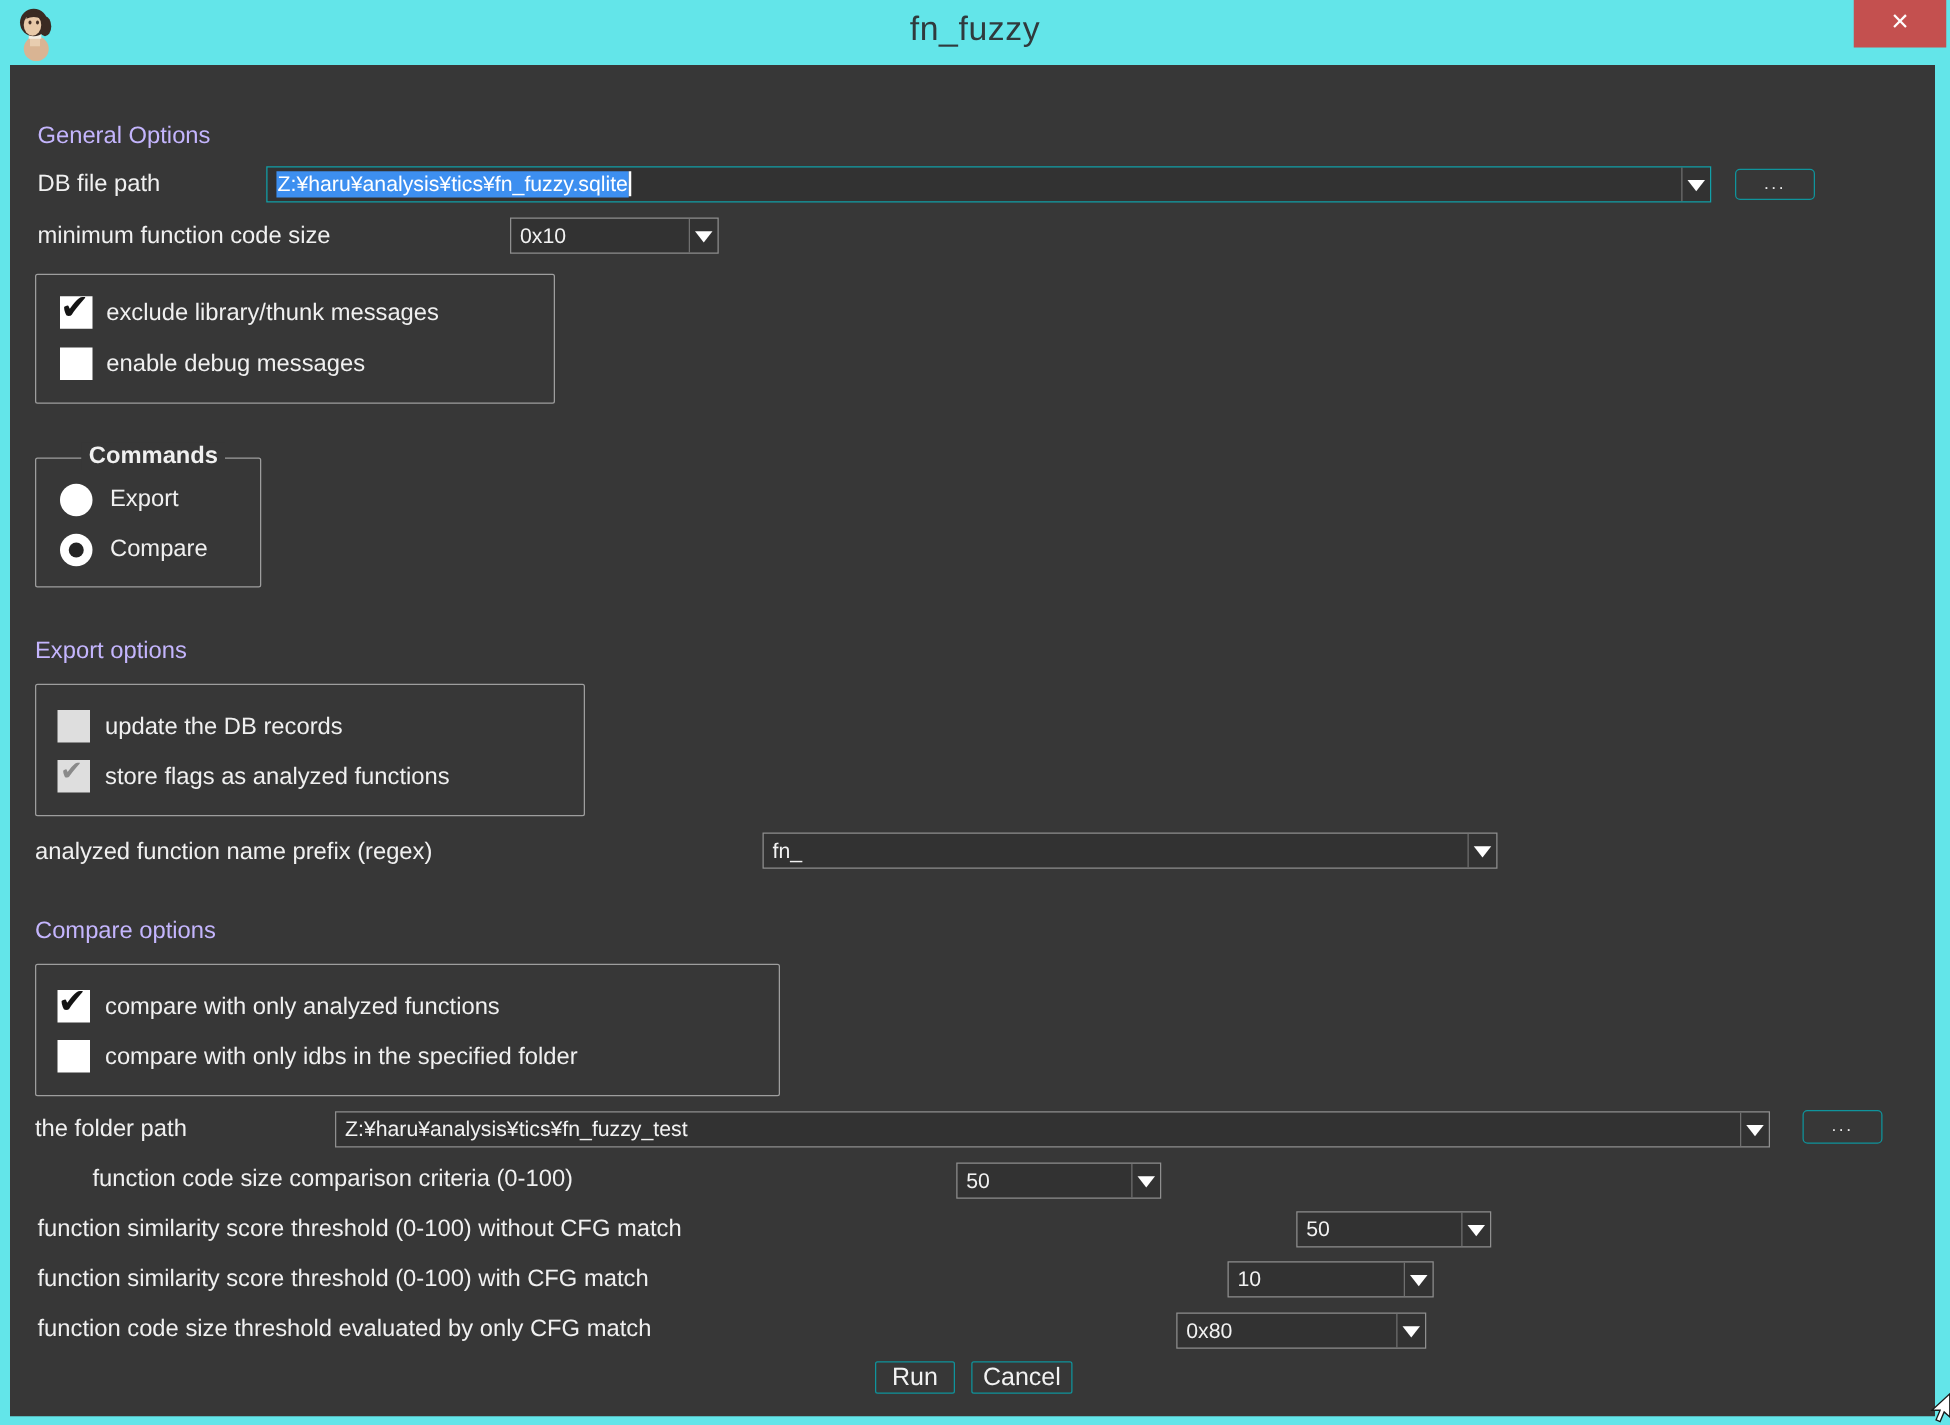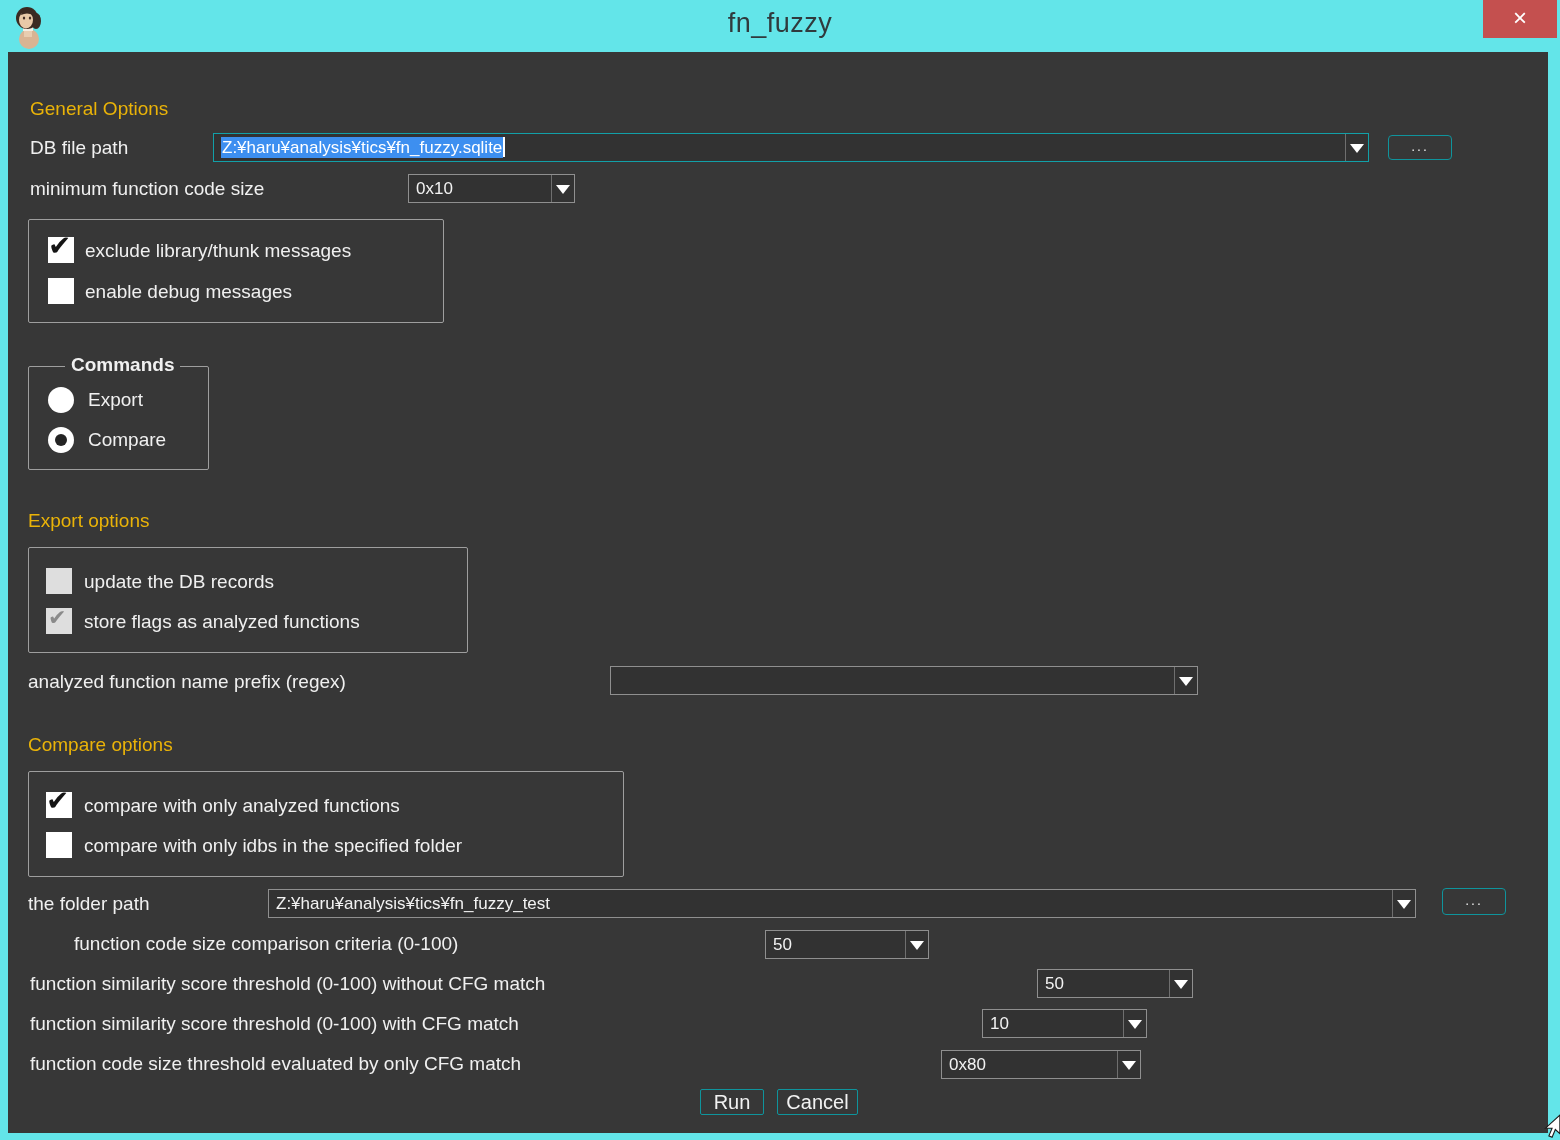--- a/index.html
+++ b/index.html
@@ -22,21 +22,21 @@
     text-align:center;cursor:default;
   }
   
   .dialog{
     position:absolute;left:8px;top:52px;width:1540px;height:1081px;
     background:#373737;
   }
   .lbl{
     position:absolute;color:#f0f0f0;font-size:19px;white-space:nowrap;
   }
-  .heading{color:#eab308;}
+  .heading{color:#c4b5fd;}
   
   .groupbox{position:absolute;border:1px solid #9e9e9e;border-radius:2px;box-sizing:border-box;}
   .gtitle{
     position:absolute;top:-13px;left:36px;background:#373737;
     padding:0 6px;font-size:19px;color:#f0f0f0;white-space:nowrap;
   }
   
   .cb{position:absolute;width:26px;height:26px;background:#ffffff;}
   .cb .tick{
     display:none;position:absolute;left:0px;top:-8px;
@@ -146,20 +146,21 @@
     <div class="groupbox" style="left:20px;top:495px;width:440px;height:106px;"></div>
     <div class="cb disabled" style="left:38px;top:516px;"></div>
     <div class="lbl" style="left:76px;top:519px;">update the DB records</div>
     <div class="cb disabled checked" style="left:38px;top:556px;">
         <span class="tick">✔</span>
       </div>
     <div class="lbl" style="left:76px;top:559px;">store flags as analyzed functions</div>
 
     <div class="lbl" style="left:20px;top:619px;">analyzed function name prefix (regex)</div>
     <div class="combo" style="left:602px;top:614px;width:588px;">
+      <div class="val">fn_</div>
       <div class="arrowbtn">
           <span class="tri"></span>
         </div>
     </div>
 
     <div class="lbl heading" style="left:20px;top:682px;">Compare options</div>
     <div class="groupbox" style="left:20px;top:719px;width:596px;height:106px;"></div>
     <div class="cb checked" style="left:38px;top:740px;">
         <span class="tick">✔</span>
       </div>

